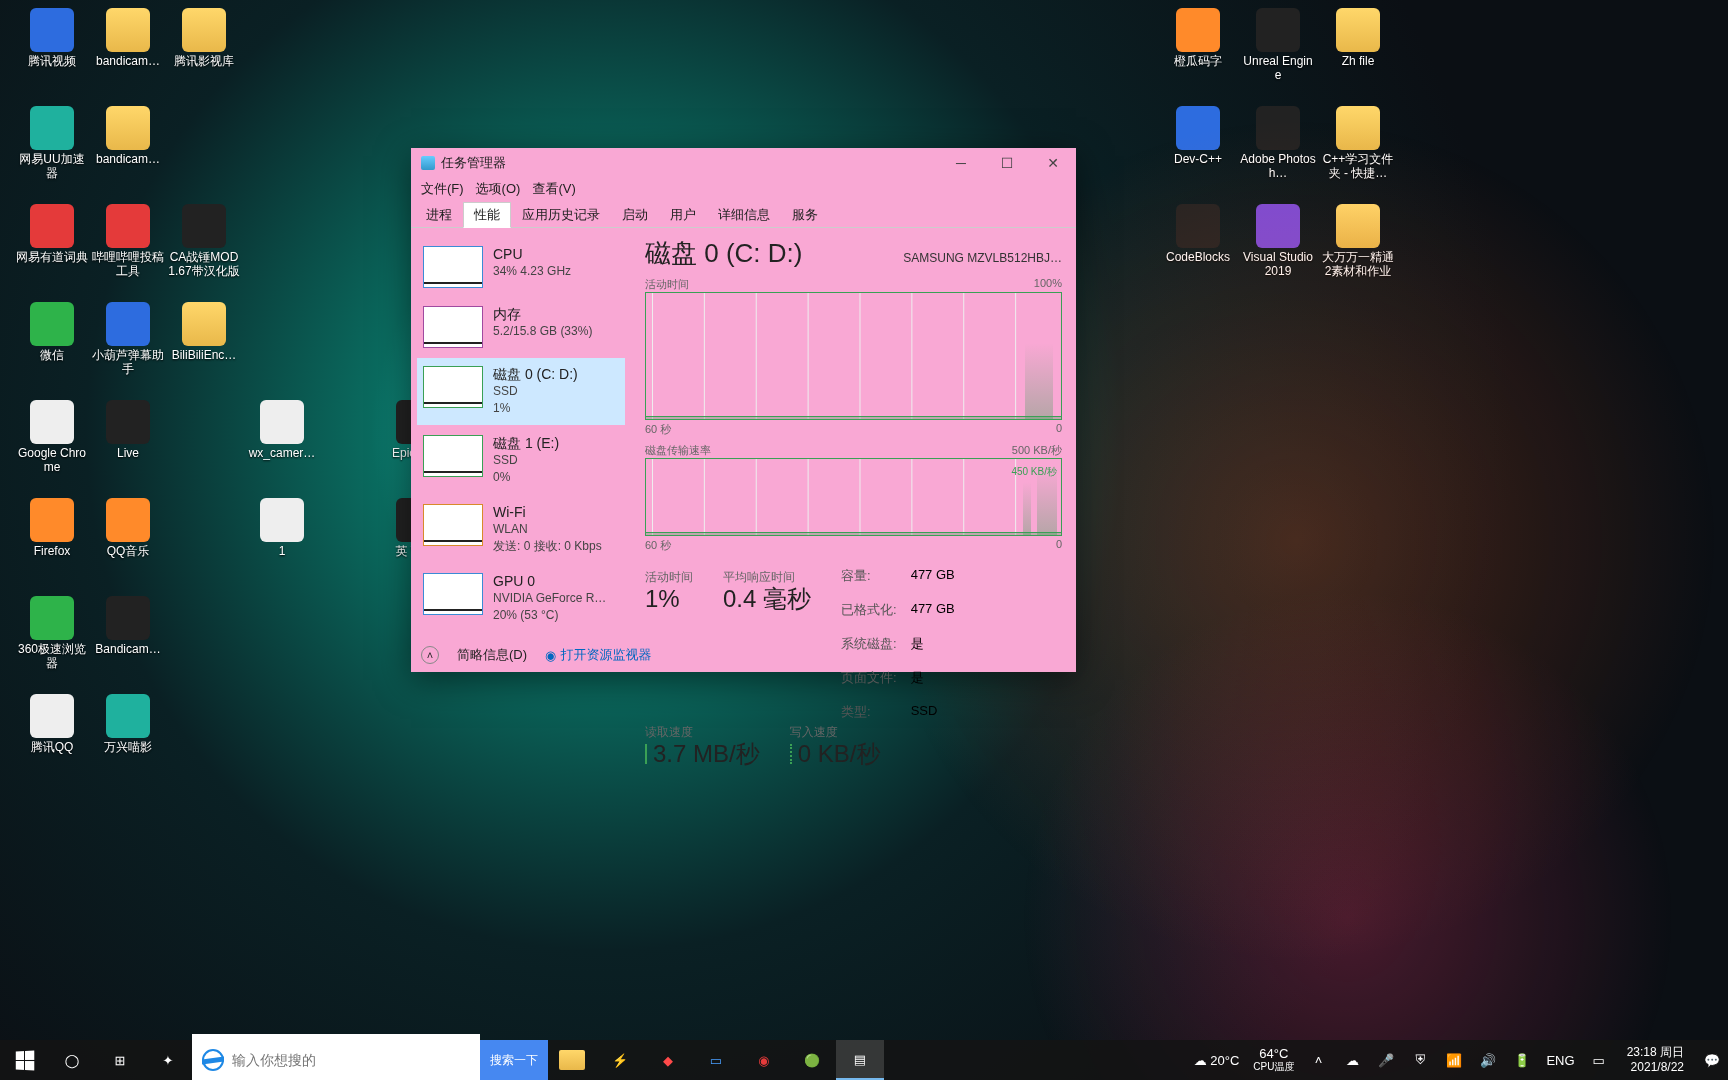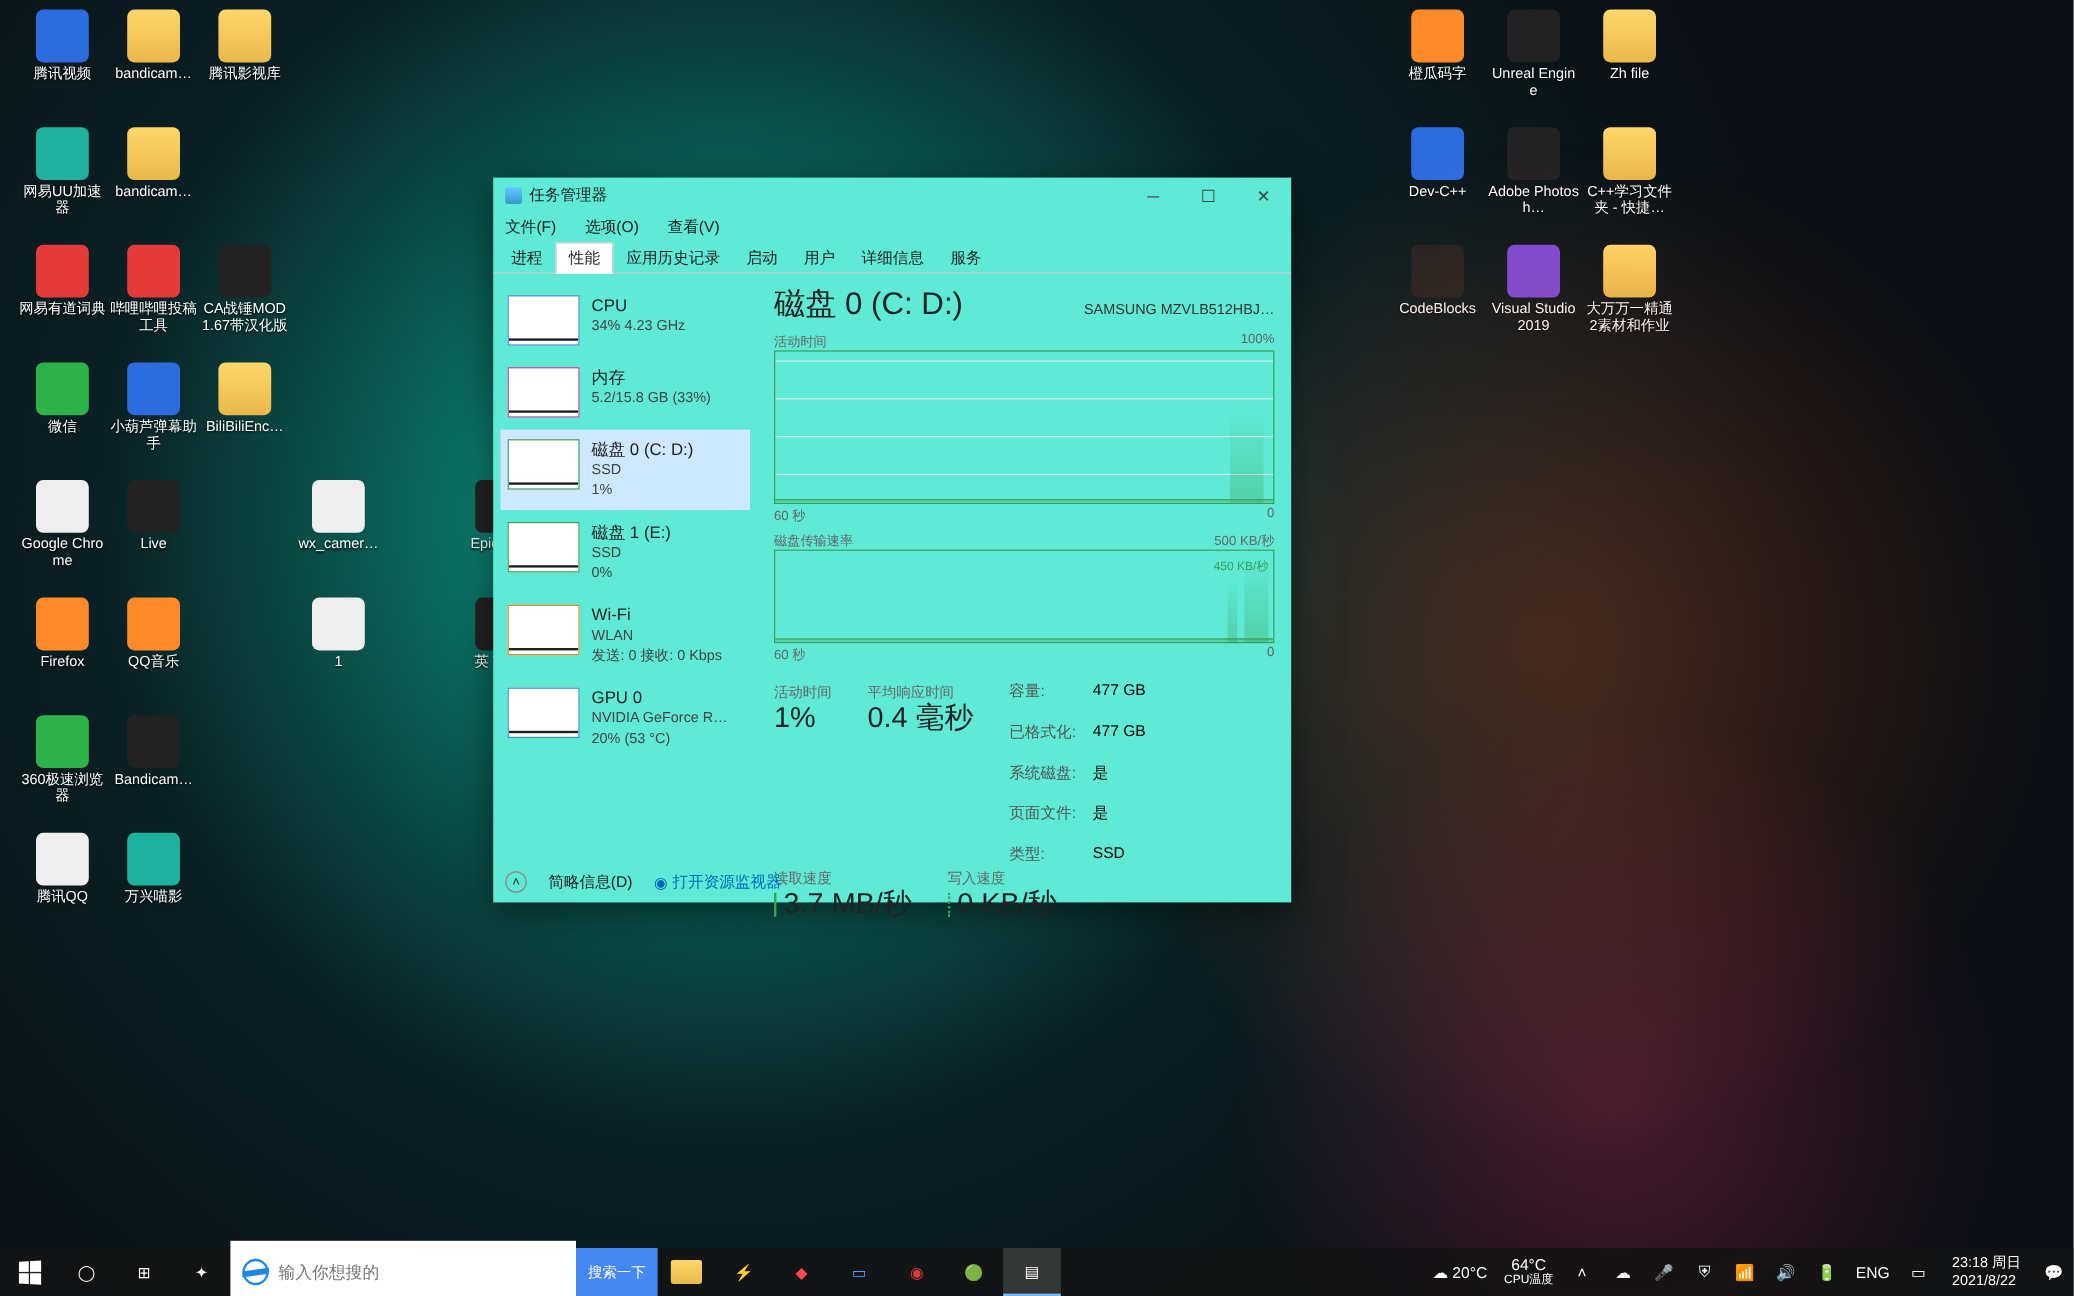--- a/index.html
+++ b/index.html
@@ -6,26 +6,26 @@
 html,body{width:1728px;height:1080px;overflow:hidden}
 body{background:radial-gradient(circle at 35% 40%,#1de0d0 0%,#0a6b5f 18%,#0a2024 40%,#0b0f14 70%) fixed;position:relative}
 body::after{content:"";position:absolute;inset:0;background:radial-gradient(circle at 75% 50%,rgba(255,100,40,.25),transparent 30%),radial-gradient(circle at 78% 85%,rgba(255,60,120,.25),transparent 20%)}
 .desktop{position:absolute;inset:0}
 .dicon{position:absolute;width:76px;display:flex;flex-direction:column;align-items:center;gap:2px;text-align:center;cursor:pointer}
 .dicon .gl{width:44px;height:44px;border-radius:6px;display:flex;align-items:center;justify-content:center;font-size:22px;color:#fff}
 .dicon .lbl{color:#fff;font-size:12px;line-height:14px;text-shadow:0 1px 2px #000;max-width:80px;word-break:break-all}
 .folder{background:linear-gradient(#ffd76a,#e9b84a)}
 .blue{background:#2d6cdf}.green{background:#2eb34a}.orange{background:#ff8a2a}.red{background:#e43a3a}.dark{background:#222}.purple{background:#7b4ad6}.teal{background:#1fb19e}.white{background:#eee;color:#333!important}
 
-.tm{position:absolute;left:411px;top:148px;width:665px;height:604px;background:#5eead4;box-shadow:0 8px 32px rgba(0,0,0,.5);font-size:13px;color:#222;z-index:5}
+.tm{position:absolute;left:411px;top:148px;width:665px;height:524px;background:#f9a8d4;box-shadow:0 8px 32px rgba(0,0,0,.5);font-size:13px;color:#222;z-index:5}
 .tm-title{height:30px;display:flex;align-items:center;padding-left:10px;gap:6px}
 .tm-title .tico{width:14px;height:14px;background:linear-gradient(#6cf,#39c);border-radius:2px}
 .win-btns{position:absolute;right:0;top:0;display:flex}
 .win-btns div{width:46px;height:30px;display:flex;align-items:center;justify-content:center;font-family:Arial;font-size:14px;color:#444}
-.tm-menu{display:flex;gap:24px;padding:2px 10px 4px}
+.tm-menu{display:flex;gap:12px;padding:2px 10px 4px}
 .tm-menu span{cursor:default}
 .tabs{display:flex;border-bottom:1px solid #ccc;padding-left:4px;font-size:13px}
 .tabs span{padding:3px 10px;border:1px solid transparent;margin-bottom:-1px}
 .tabs .act{border:1px solid #ccc;border-bottom:1px solid #fff;background:#fff}
 .perf{display:flex;height:460px}
 .plist{width:220px;padding:8px 4px;overflow:hidden}
 .pitem{display:flex;gap:10px;padding:8px 6px;margin:2px;border-radius:0}
 .pitem.sel{background:#cde8ff}
 .thumb{width:60px;height:42px;border:1px solid #888;background:#fff;flex-shrink:0;position:relative;overflow:hidden}
 .thumb.c-blue{border-color:#3b8bd6}.thumb.c-pur{border-color:#a04aa0}.thumb.c-grn{border-color:#3aa055}.thumb.c-org{border-color:#d88a2a}
@@ -56,21 +56,21 @@
 .link{color:#0067c0;display:flex;align-items:center;gap:4px}
 
 .taskbar{position:absolute;left:0;right:0;bottom:0;height:40px;background:rgba(20,20,20,.85);display:flex;align-items:center;color:#fff;font-size:13px;z-index:10}
 .taskbar .tb{height:40px;min-width:48px;display:flex;align-items:center;justify-content:center;padding:0 6px}
 .search{display:flex;align-items:center;background:#fff;color:#666;height:52px;width:288px;padding:0 10px;gap:8px}
 .search .ie{width:22px;height:22px;border:2px solid #1e88e5;border-radius:50%;position:relative}
 .search .ie::after{content:"";position:absolute;left:-2px;right:-2px;top:40%;height:5px;background:#1e88e5;transform:skewY(-8deg)}
 .sbtn{background:#4688f1;color:#fff;font-size:12px;padding:0 10px;height:40px;display:flex;align-items:center}
 .tray{margin-left:auto;display:flex;align-items:center;gap:2px}
 .tray .tb{min-width:32px;font-size:13px}
-.clock{text-align:left;line-height:15px;font-size:12px;padding:0 10px}
+.clock{text-align:right;line-height:15px;font-size:12px;padding:0 10px}
 .win-logo{display:grid;grid-template-columns:9px 9px;grid-template-rows:9px 9px;gap:1px;transform:perspective(40px) rotateY(-14deg)}
 .win-logo span{background:#fff}
 </style>
 </head>
 <body>
 
 <div class="desktop">
   <div id="icons-left">
       <div class="dicon" style="left: 14px; top: 8px;">
         <div class="gl blue"></div>

